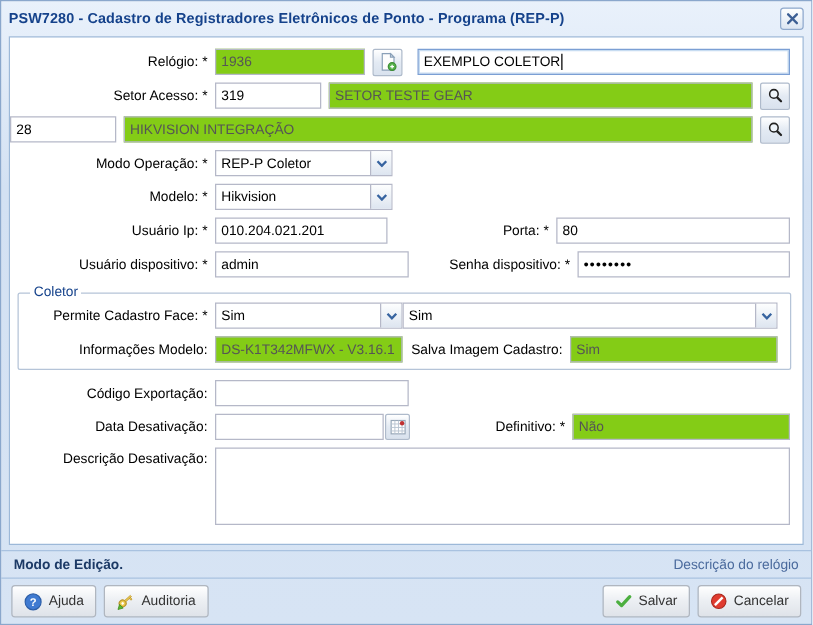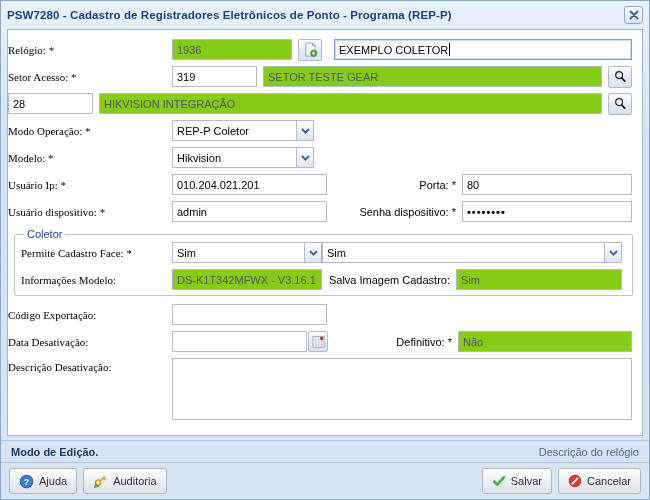--- a/index.html
+++ b/index.html
@@ -11,21 +11,21 @@
     border:1px solid #8aa7cc; display:flex; flex-direction:column;
   }
   
   .titlebar { height:28px; display:flex; align-items:center; padding:0 6px; flex:0 0 auto; }
   .title { font-weight:bold; color:#15428b; font-size:11.5px; letter-spacing:.1px; }
   .close-btn { margin-left:auto; width:19px; height:18px; border:1px solid #8fa9cc; border-radius:3px;
     background:linear-gradient(#fdfefe,#dce6f2); display:flex; align-items:center; justify-content:center; cursor:pointer; }
   
   .body { flex:1 1 auto; margin:0 6px; background:#fff; border:1px solid #9cb8d8; padding:9px 0 0 0; overflow:hidden; }
   .row { display:flex; align-items:center; height:21px; margin-bottom:6px; padding-right:10px; }
-  .lbl { width:164px; padding-right:6px; color:#000; flex:0 0 auto; white-space:nowrap;font-family:Liberation Serif, serif; }
+  .lbl { width:164px; text-align:right; padding-right:6px; color:#000; flex:0 0 auto; white-space:nowrap; }
   .lbl2 { width:135px; text-align:right; padding-right:6px; flex:0 0 auto; white-space:nowrap; }
   .tf { height:21px; border:1px solid #b5b8c8; background:#fff; padding:0 4px; display:flex; align-items:center;
         overflow:hidden; white-space:nowrap; }
   .dis { background:#84cc16; color:#555; }
   .focus { border:1px solid #7b9fd4; box-shadow:0 0 0 1px #c7dcf1 inset; }
   .caret { display:inline-block; width:1px; height:13px; background:#000; margin-left:1px; }
   .pw { font-weight:bold; letter-spacing:1px; }
   .trig-btn { width:24px; height:22px; border:1px solid #aebacb; border-radius:2px;
     background:linear-gradient(#ffffff,#e3eaf3 50%,#d9e2ee); display:flex; align-items:center; justify-content:center; cursor:pointer; flex:0 0 auto; }
   .combo { display:flex; align-items:stretch; height:21px; border:1px solid #b5b8c8; background:#fff; }
@@ -140,21 +140,21 @@
         <span class="combo-trigger">
           <svg viewBox="0 0 9 6" width="9" height="6">
               <path d="M1 1 L4.5 4.6 L8 1" fill="none" stroke="#3764a0" stroke-width="1.9"></path>
             </svg>
         </span>
       </span>
     </div>
 
     <div class="row">
       <span class="lbl">Usuário Ip: *</span>
-      <span class="tf" style="width:155px">010.204.021.201</span>
+      <span class="tf" style="width:138px">010.204.021.201</span>
       <span class="lbl2">Porta: *</span>
       <span class="tf" style="flex:1 1 auto">80</span>
     </div>
 
     <div class="row">
       <span class="lbl">Usuário dispositivo: *</span>
       <span class="tf" style="width:155px">admin</span>
       <span class="lbl2">Senha dispositivo: *</span>
       <span class="tf pw" style="flex:1 1 auto">••••••••</span>
     </div>

